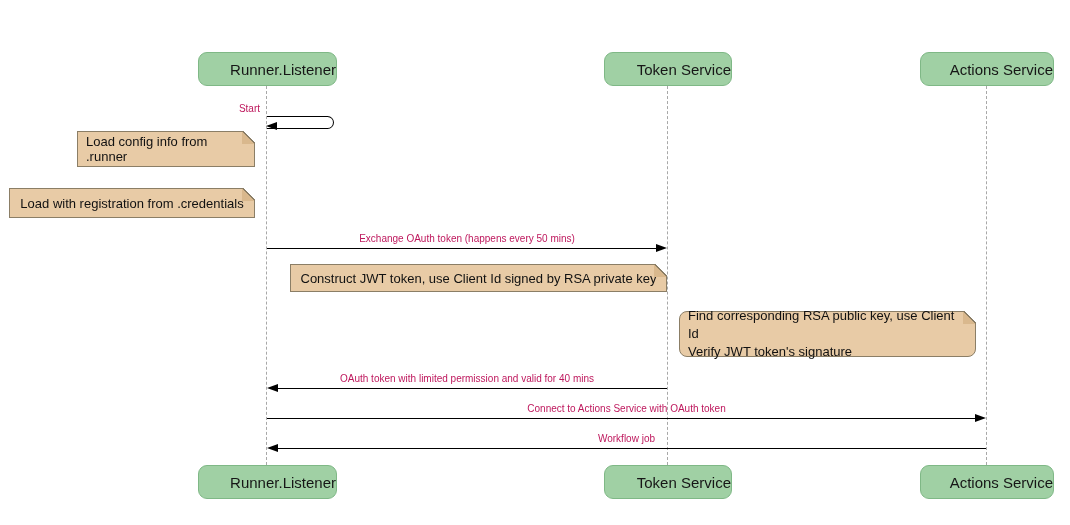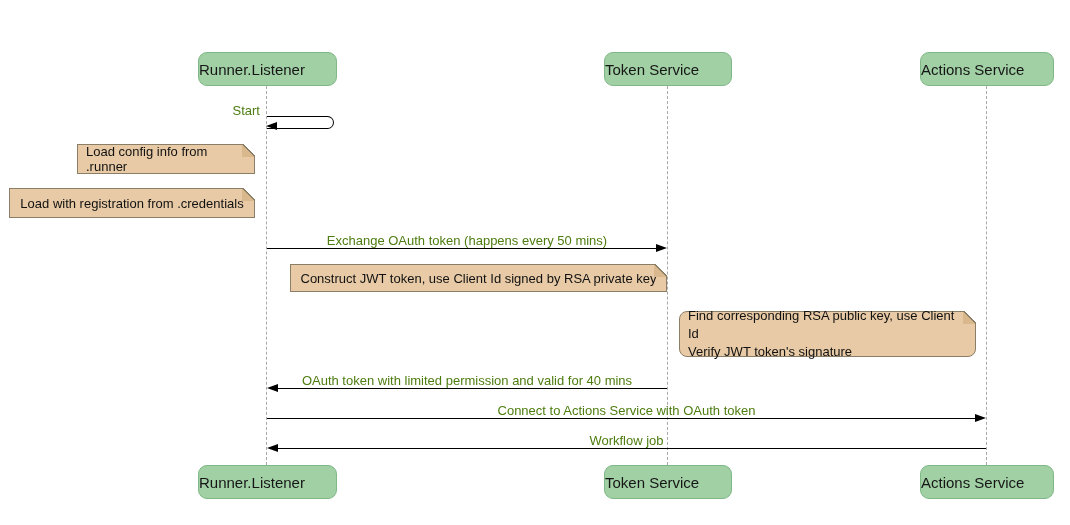--- a/index.html
+++ b/index.html
@@ -12,39 +12,39 @@
     font-size:15px;font-weight:bold;color:#000;
   }
   .lifeline{
     position:absolute;top:86px;height:379px;width:0;
     border-left:1px dashed var(--lifeline,#a8a8a8);
   }
   .participant{
     position:absolute;height:32px;border-radius:9px;
     background:var(--participant-fill,#a0d0a4);
     border:1px solid var(--participant-border,#7fb886);
-    display:flex;align-items:center;justify-content:flex-start;
+    display:flex;align-items:center;justify-content:flex-end;
     font-size:15px;color:#161616;z-index:3;
   }
   .note{
     position:absolute;background:var(--note-fill,#e8cba6);
     border:1px solid var(--note-border,#8b7e66);
     font-size:13px;color:#111;z-index:2;box-sizing:border-box;
     display:flex;align-items:center;justify-content:center;padding:2px 8px;
   }
   .note.multiline{flex-direction:column;align-items:flex-start;justify-content:center;line-height:1.4;border-radius:8px;}
   .fold{
     position:absolute;top:-1px;right:-1px;width:13px;height:13px;
     background:linear-gradient(45deg,
       var(--note-flap,#d9b88d) 48%,
       var(--note-border,#8b7e66) 48%, var(--note-border,#8b7e66) 55%,
       #ffffff 55%);
   }
   .msg-label{
-    position:absolute;font-size:13px;color:#4d7c0f;white-space:nowrap;z-index:2;
+    position:absolute;font-size:10px;color:#be185d;white-space:nowrap;z-index:2;
   }
   .msg-label.center{text-align:center;}
   .mline{position:absolute;height:0;border-top:1px solid #000;z-index:1;}
   .arrow-right{
     position:absolute;width:0;height:0;z-index:2;
     border-top:4.5px solid transparent;border-bottom:4.5px solid transparent;
     border-left:11px solid #000;
   }
   .arrow-left{
     position:absolute;width:0;height:0;z-index:2;
@@ -73,21 +73,21 @@
     <span>Token Service</span>
   </div>
   <div class="participant" style="left:920px;top:52px;width:132px">
     <span>Actions Service</span>
   </div>
 
   <div class="msg-label" style="right:810px;top:103px;text-align:right">Start</div>
   <div class="self-loop"></div>
   <div class="arrow-left" style="left:266px;top:122px"></div>
 
-  <div class="note" style="left:77px;top:144px;width:178px;height:30px">
+  <div class="note" style="left:77px;top:131px;width:178px;height:36px">
     <span class="fold"></span>
     <span>Load config info from .runner</span>
   </div>
 
   <div class="note" style="left:9px;top:188px;width:246px;height:30px">
     <span class="fold"></span>
     <span>Load with registration from .credentials</span>
   </div>
 
   <div class="msg-label center" style="left:267px;top:233px;width:400px">Exchange OAuth token (happens every 50 mins)</div>

